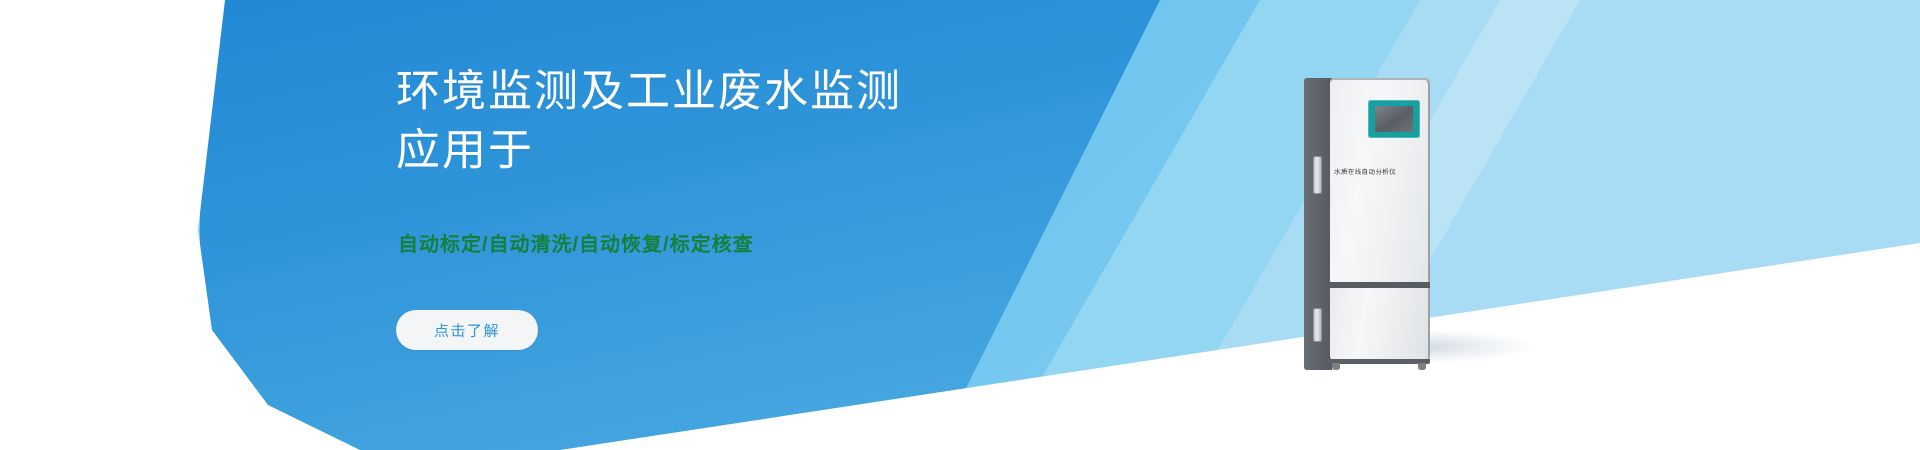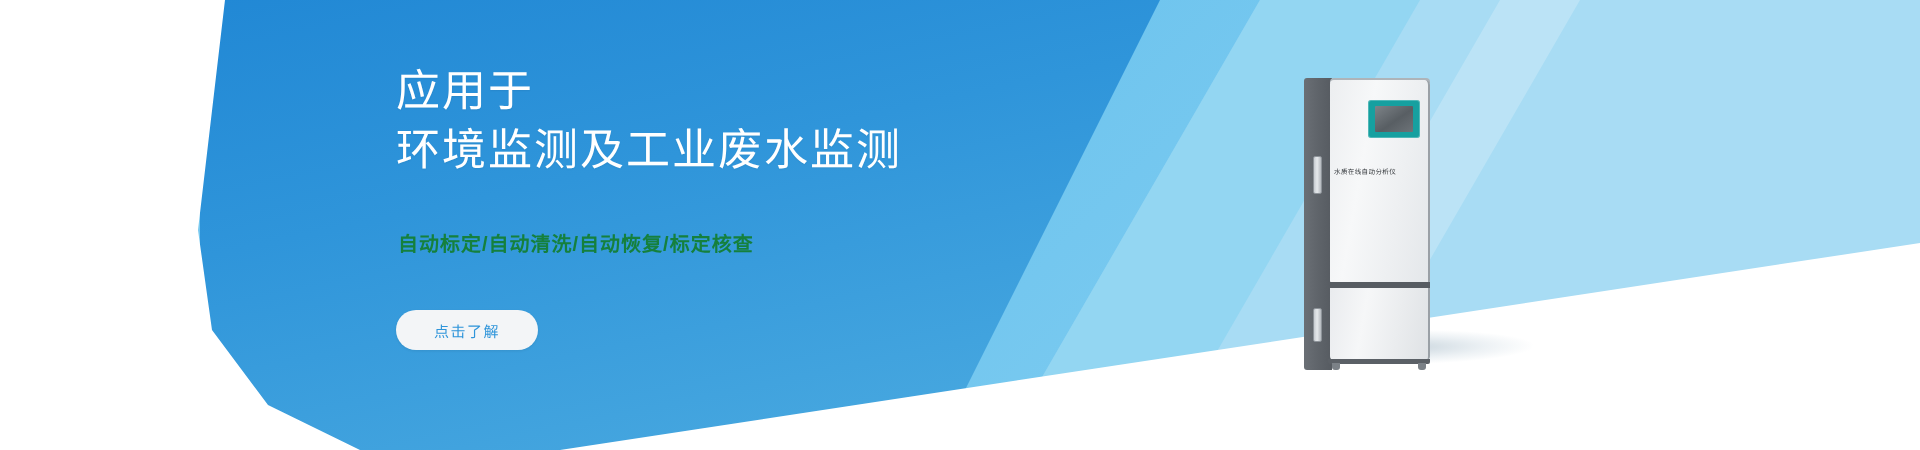--- a/index.html
+++ b/index.html
@@ -115,21 +115,21 @@
     position: absolute;
     top: 310px;
     left: 0;
     width: 142px;
     height: 40px;
     border: none;
     border-radius: 20px;
     background: #f3f5f7;
     color: #2f95da;
     font-size: 15px;
-    font-family: Liberation Serif, serif;
+    font-family: Liberation Mono, monospace;
     letter-spacing: 1.5px;
     cursor: pointer;
     box-shadow: 0 1px 3px rgba(0,0,0,0.08);
   }
 
   
   .device {
     position: absolute;
     left: 1304px;
     top: 78px;
@@ -329,22 +329,22 @@
     <div class="dev-divider"></div>
     <div class="dev-lower"></div>
     <div class="dev-handle-bottom"></div>
     <div class="dev-base"></div>
     <div class="dev-caster left"></div>
     <div class="dev-caster right"></div>
   </div>
 
   <div class="content">
     <div class="headline">
+      <span class="headline-line">环境监测及工业废水监测</span>
       <span class="headline-line">应用于</span>
-      <span class="headline-line">环境监测及工业废水监测</span>
     </div>
 
     <div class="subheading">自动标定/自动清洗/自动恢复/标定核查</div>
 
     <button class="cta-button">点击了解</button>
   </div>
 
 </div>
 
 </body></html>

